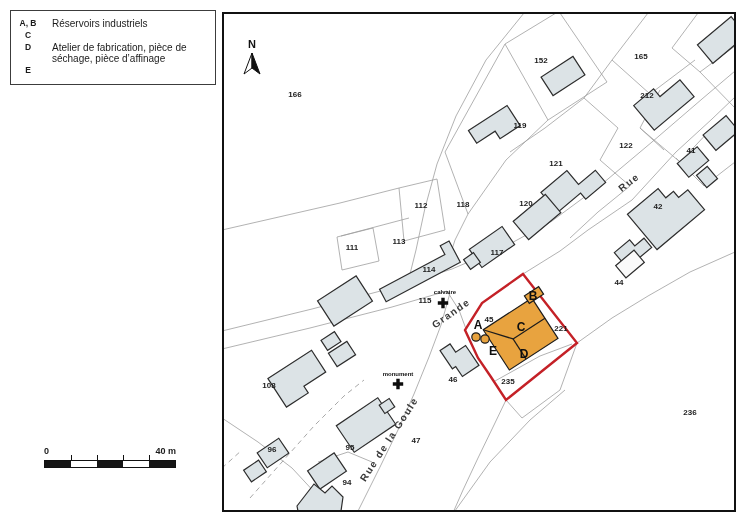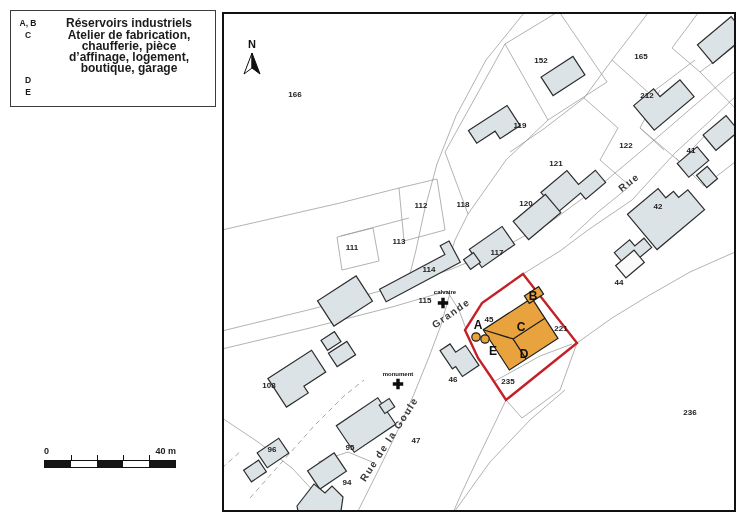--- a/index.html
+++ b/index.html
@@ -9,22 +9,22 @@
   *{margin:0;padding:0;box-sizing:border-box;}
   body{font-family:"Liberation Sans",sans-serif;background:#ffffff;}
   #stage{position:relative;width:738px;height:522px;background:#ffffff;overflow:hidden;}
 
   
   .legend{position:absolute;left:10px;top:10px;width:206px;border:1.5px solid #3c3c3c;
           background:#ffffff;padding:7px 5px 7px 0;}
   .legend-row{display:flex;gap:7px;margin-bottom:1px;}
   .legend-key{flex:0 0 34px;text-align:center;font-size:8.5px;line-height:11px;
               font-weight:700;color:var(--ink);}
-  .legend-text{flex:1;font-size:12px;line-height:11px;font-weight:700;color:var(--ink);
-               padding-right:4px;text-align:center;}
+  .legend-text{flex:1;font-size:10px;line-height:11px;font-weight:400;color:var(--ink);
+               padding-right:4px;}
 
   
   .scalebar{position:absolute;left:44px;top:446px;width:132px;}
   .scalebar .labels{display:flex;justify-content:space-between;font-size:9px;
                     font-weight:700;color:var(--ink);margin-bottom:4px;}
   .scalebar .bar{position:relative;height:8px;border:1.2px solid #111;display:flex;}
   .scalebar .seg{flex:1;}
   .seg.dark{background:#151515;} .seg.light{background:#ffffff;}
   .tick{position:absolute;top:-6px;width:1.2px;height:6px;background:#111;}
 
@@ -47,24 +47,24 @@
 <div id="stage">
 
   <div class="legend">
     <div id="legend-items">
         <div class="legend-row">
           <span class="legend-key">A, B</span>
           <span class="legend-text">Réservoirs industriels</span>
         </div>
         <div class="legend-row">
           <span class="legend-key">C</span>
-          <span class="legend-text">Atelier de fabrication, chaufferie, pièce d’affinage, logement, boutique, garage</span>
         </div>
         <div class="legend-row">
           <span class="legend-key">D</span>
+          <span class="legend-text">Atelier de fabrication, pièce de séchage, pièce d’affinage</span>
         </div>
         <div class="legend-row">
           <span class="legend-key">E</span>
         </div>
       </div>
   </div>
 
   <div class="scalebar">
     <div class="labels">
       <span>0</span>

